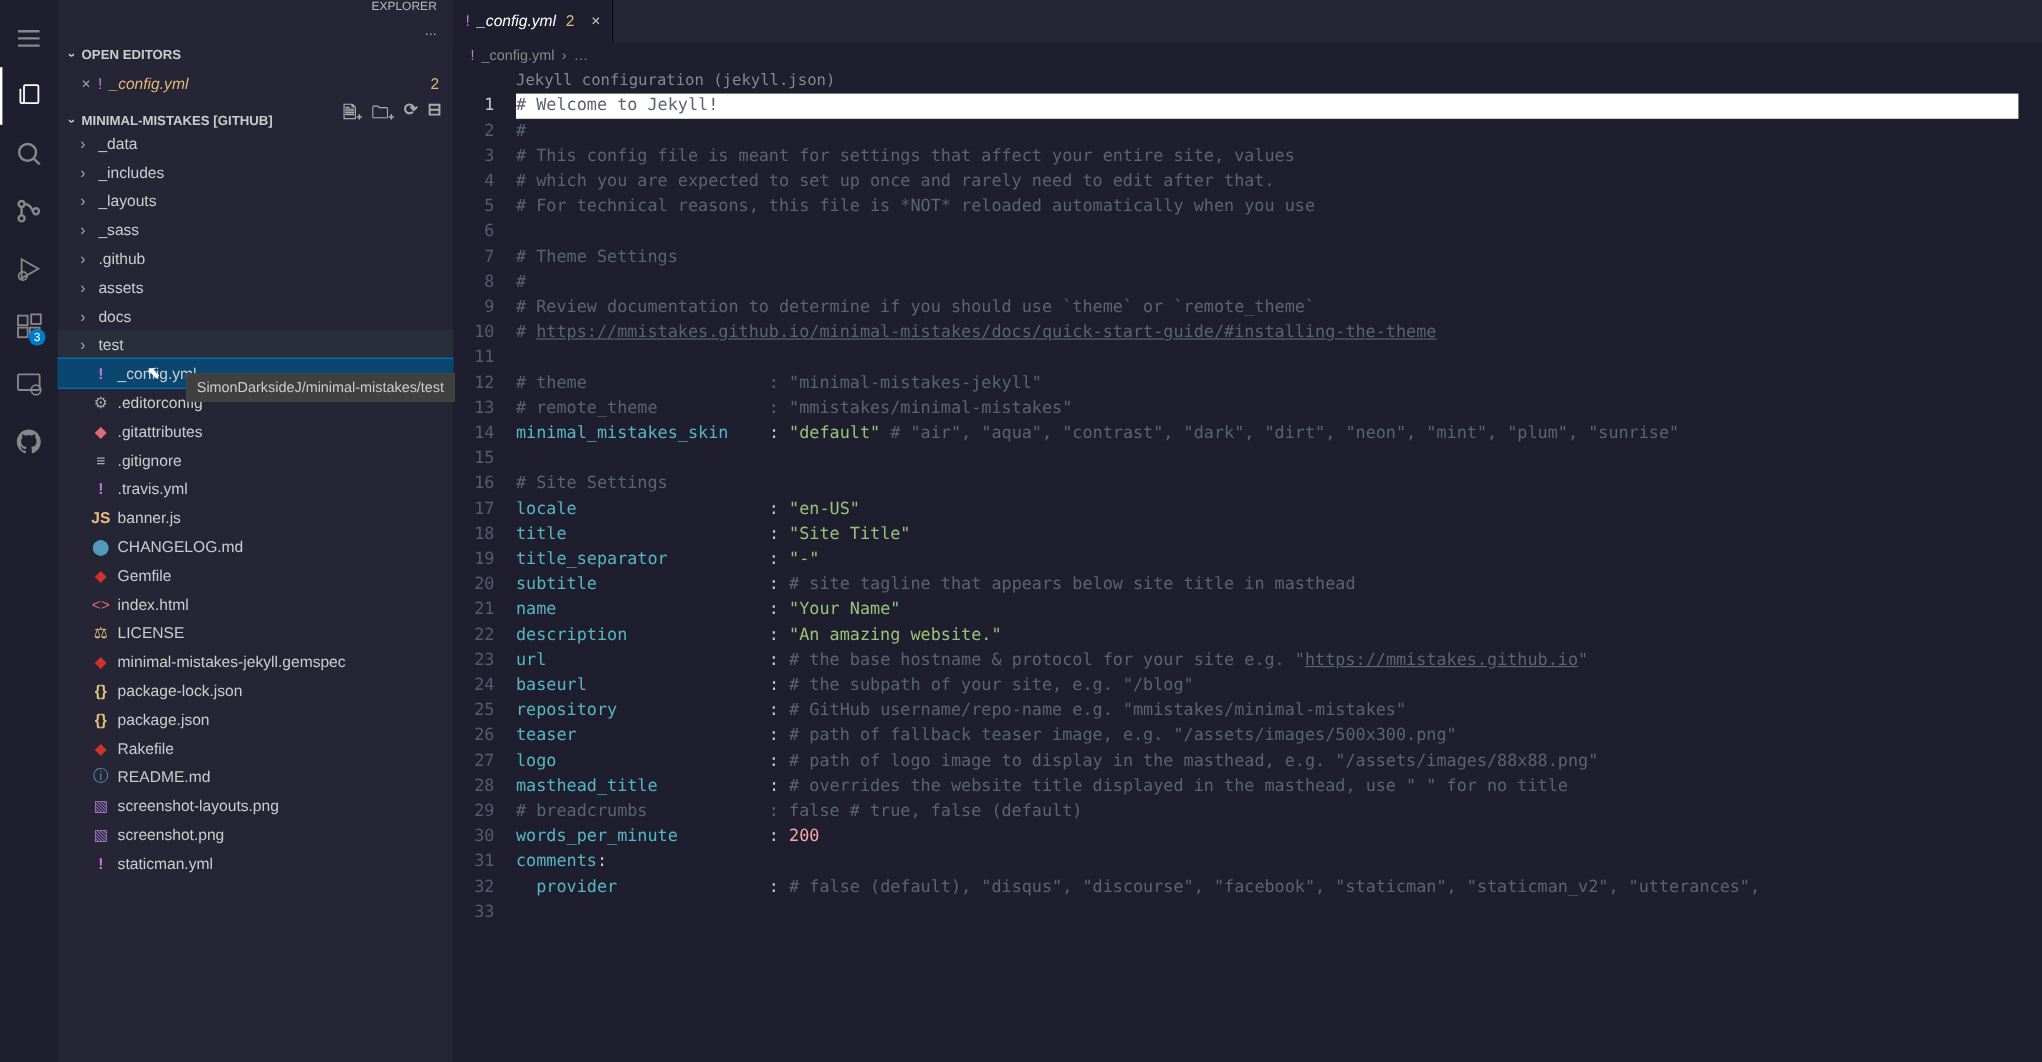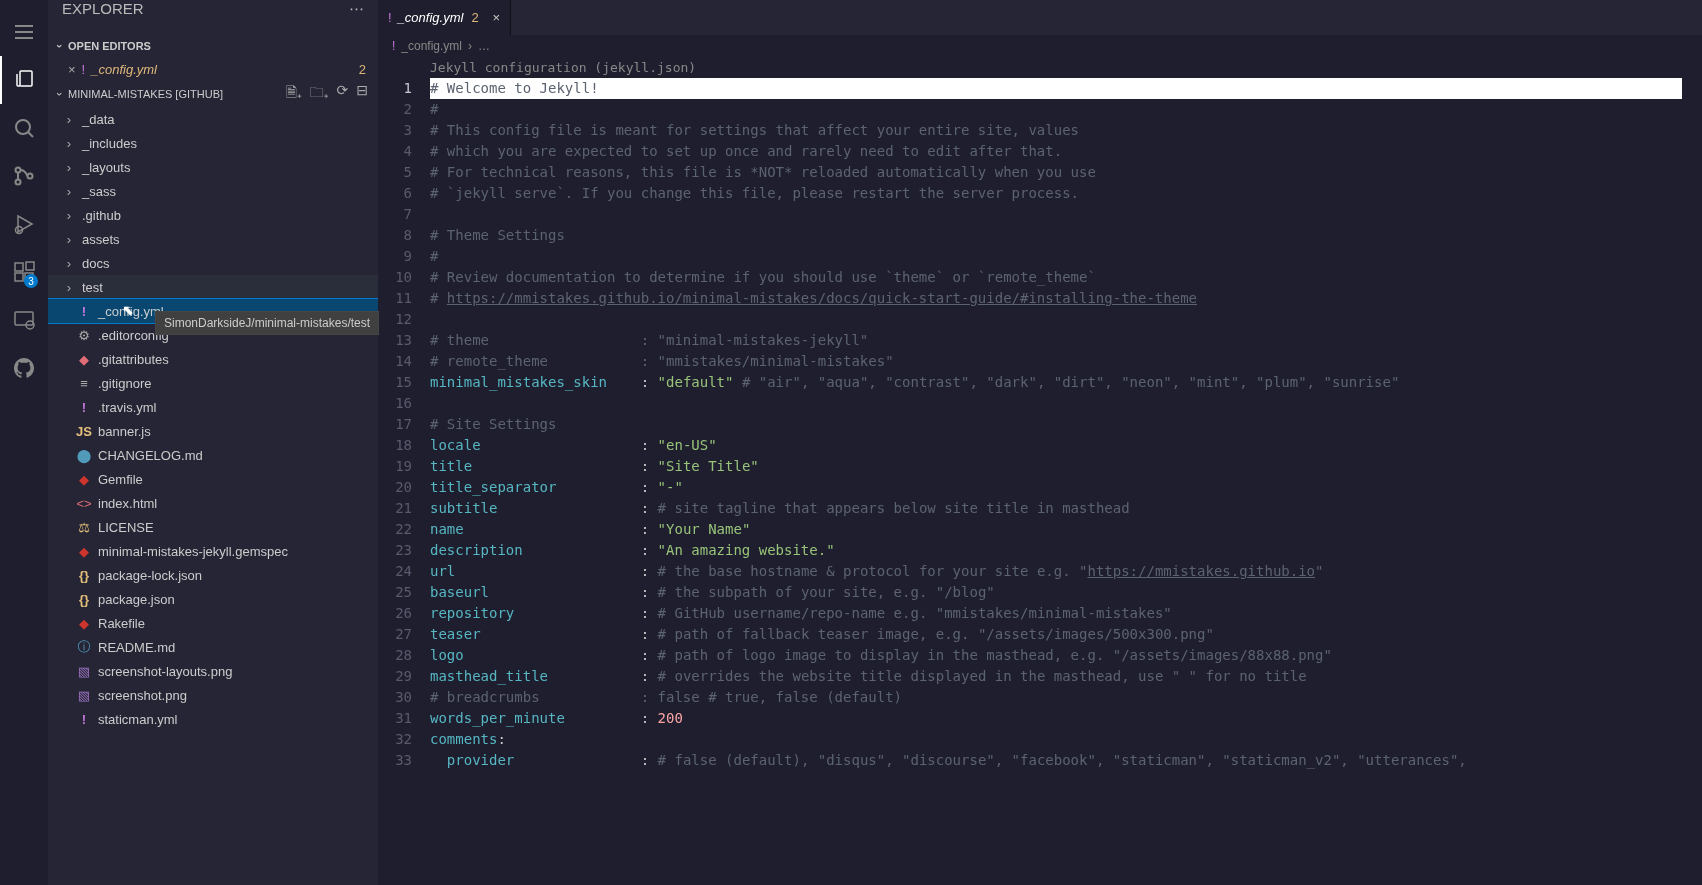--- a/index.html
+++ b/index.html
@@ -38,45 +38,45 @@
   display: flex; align-items: center; justify-content: center;
   padding: 0 3px;
 }
 .sidebar {
   width: 330px;
   background: #252535;
   display: flex; flex-direction: column;
 }
 .sidebar-header {
   height: 35px;
-  display: flex; align-items: flex-start; justify-content: space-between;
+  display: flex; align-items: flex-end; justify-content: space-between;
   padding: 0 14px;
-  color: #bbb; font-size: 15px;
+  color: #bbb; font-size: 10px; flex-direction: column;
 }
 .section-head {
   height: 22px;
   display: flex; align-items: center;
   padding-left: 4px;
   font-size: 11px; font-weight: bold; color: #ccc;
 }
 .chevron {
   display: inline-flex; width: 16px; justify-content: center;
   transform: rotate(90deg);
 }
 .open-editor-row {
   height: 24px; display: flex; align-items: center;
   padding-left: 20px; gap: 6px;
   font-size: 13px; font-style: italic; color: #e0b87a;
 }
 .open-editor-row .close { color:#aaa; font-style:normal;}
 .open-editor-row .bang { color:#c678dd; font-style: normal;}
 .open-editor-row .num { margin-left:auto; margin-right:12px; font-style:normal;}
 .proj-head {
-  height: 26px; display:flex; align-items:center;
-  padding-left:4px; font-size:11px; font-weight:normal; color:#ccc;
+  height: 26px; display:flex; align-items:flex-end;
+  padding-left:4px; font-size:11px; font-weight:bold; color:#ccc;
   justify-content: space-between;
 }
 .proj-tools { display:flex; gap:8px; margin-right:10px; color:#aaa; font-size:14px;}
 .tree { overflow:auto; flex:1;}
 .tree-row {
   height: 24px; display:flex; align-items:center;
   padding-left: 14px; gap:6px; font-size:13px; color:#ccc;
   white-space: nowrap;
 }
 .tree-row.folder { }
@@ -392,21 +392,20 @@
         <div>32</div>
         <div>33</div>
       </div>
     <div class="code" id="code">
       <div class="hint" style="height:21px;line-height:21px;">Jekyll configuration (jekyll.json)</div>
       <div class="line cur-line"><span class="c-com"># Welcome to Jekyll!</span></div>
       <div class="line"><span class="c-com">#</span></div>
       <div class="line"><span class="c-com"># This config file is meant for settings that affect your entire site, values</span></div>
       <div class="line"><span class="c-com"># which you are expected to set up once and rarely need to edit after that.</span></div>
       <div class="line"><span class="c-com"># For technical reasons, this file is *NOT* reloaded automatically when you use</span></div>
-      <div class="line"><span class="c-com"># `jekyll serve`. If you change this file, please restart the server process.</span></div>
       <div class="line"></div>
       <div class="line"><span class="c-com"># Theme Settings</span></div>
       <div class="line"><span class="c-com">#</span></div>
       <div class="line"><span class="c-com"># Review documentation to determine if you should use `theme` or `remote_theme`</span></div>
       <div class="line"><span class="c-com"># </span><span class="c-link">https://mmistakes.github.io/minimal-mistakes/docs/quick-start-guide/#installing-the-theme</span></div>
       <div class="line"></div>
       <div class="line"><span class="c-com"># theme                  : "minimal-mistakes-jekyll"</span></div>
       <div class="line"><span class="c-com"># remote_theme           : "mmistakes/minimal-mistakes"</span></div>
       <div class="line"><span class="c-key">minimal_mistakes_skin</span><span>    : </span><span class="c-str">"default"</span><span class="c-com"> # "air", "aqua", "contrast", "dark", "dirt", "neon", "mint", "plum", "sunrise"</span></div>
       <div class="line"></div>

